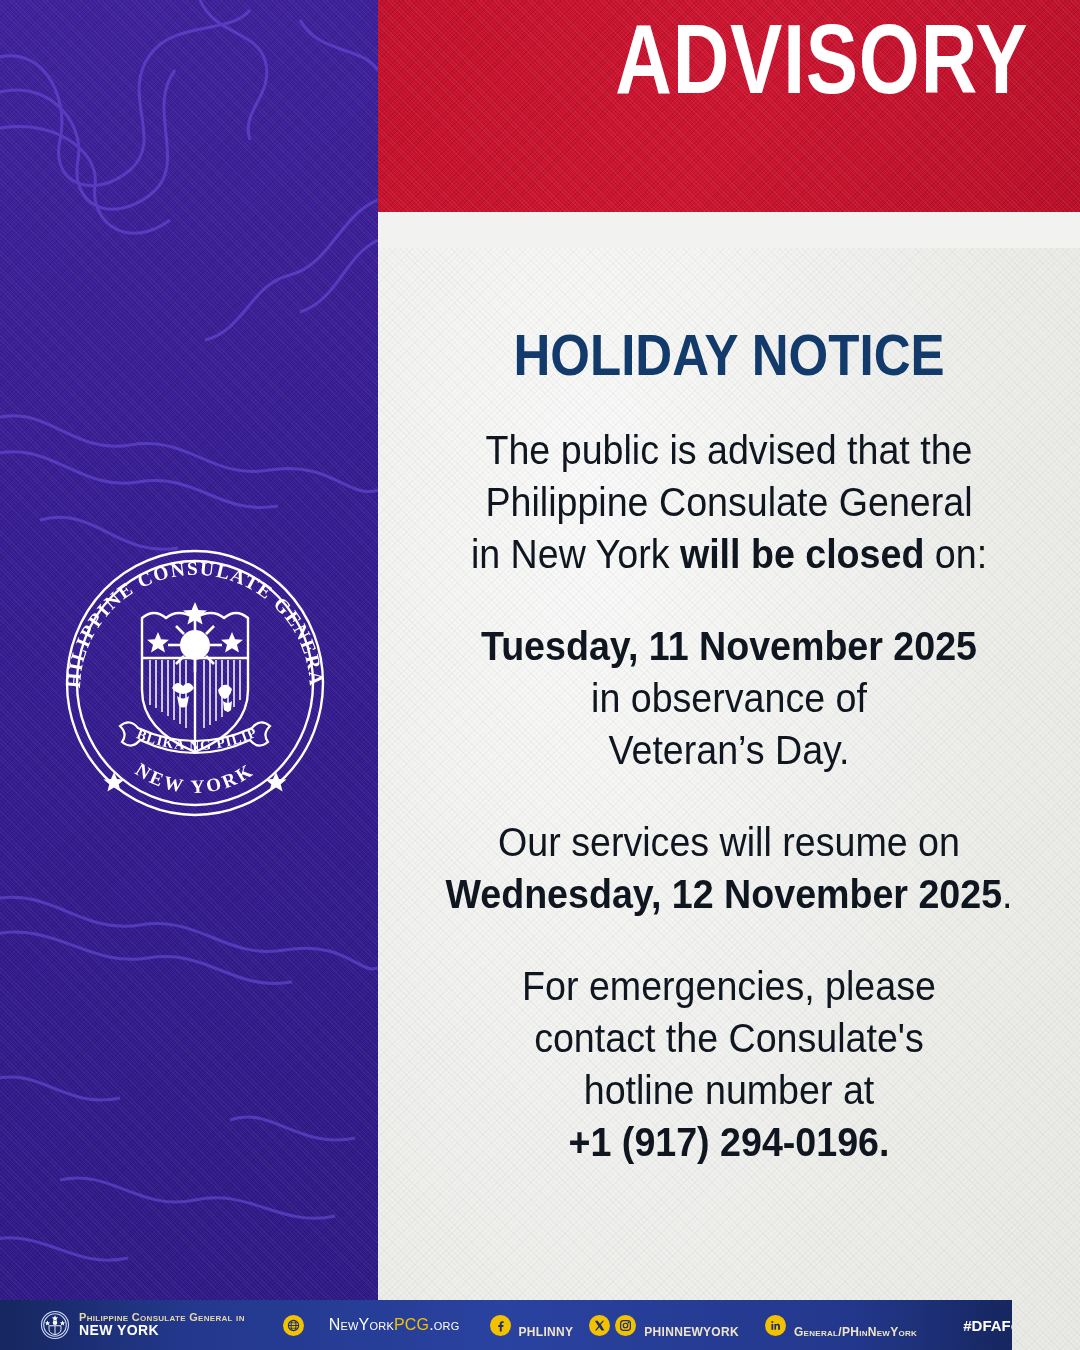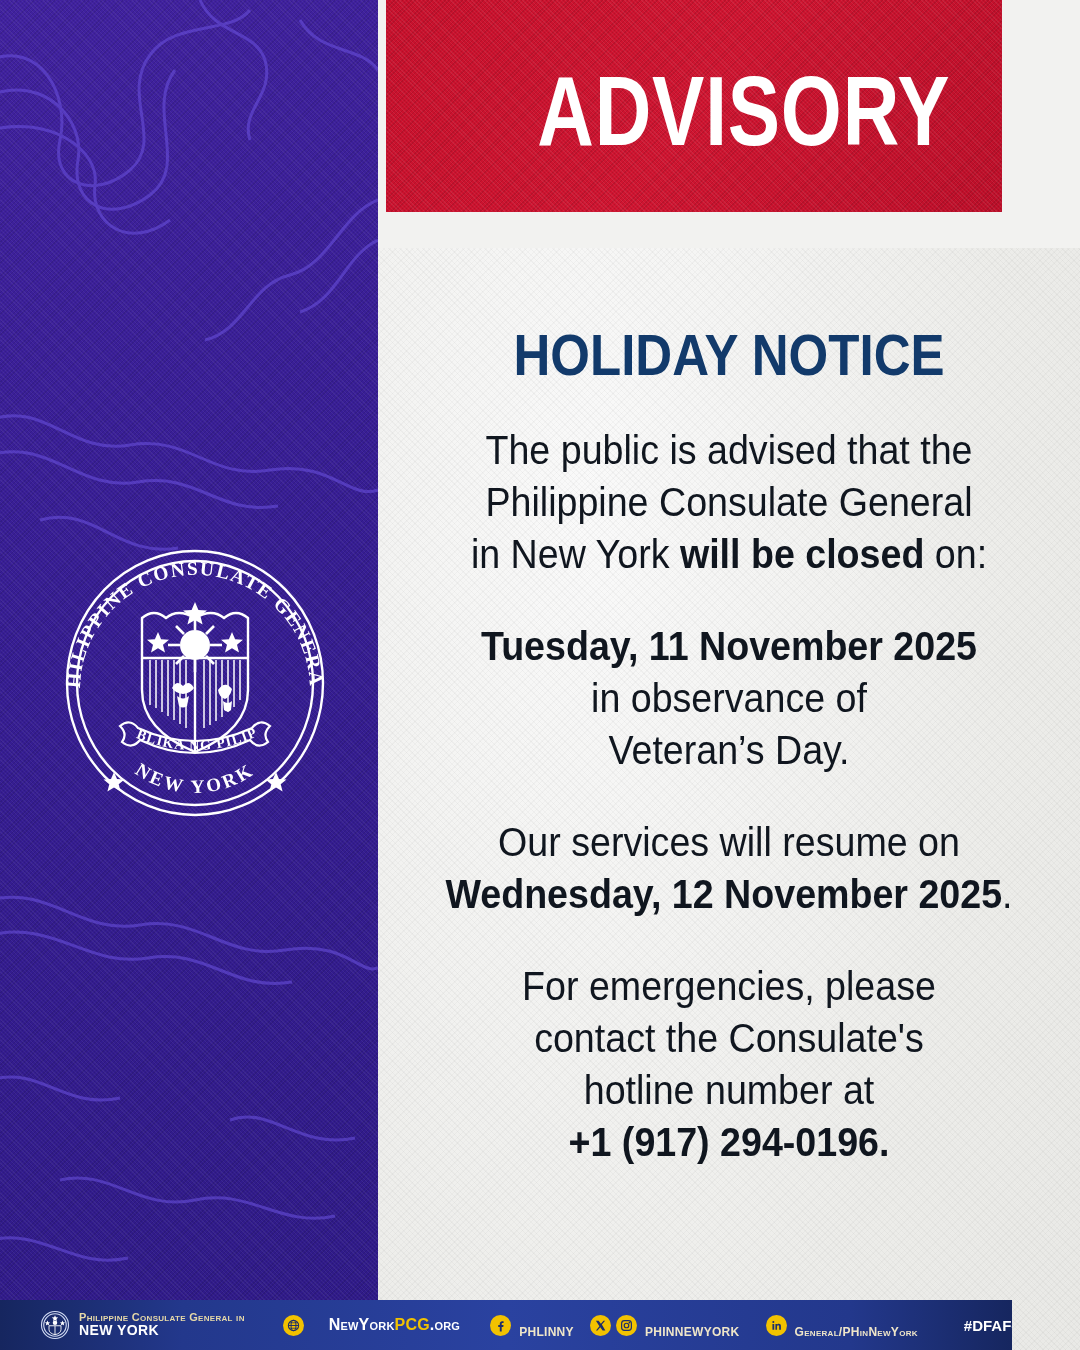--- a/index.html
+++ b/index.html
@@ -27,27 +27,27 @@
   .seal-wrap{
     position:absolute;left:50px;top:540px;width:290px;height:285px;
   }
   .seal-wrap svg{width:100%;height:100%;display:block;}
 
   
   .right-col{
     position:absolute;left:378px;top:0;width:702px;height:1350px;
   }
   .red-band{
-    position:absolute;left:8px;top:0;width:616px;height:212px;
+    position:absolute;left:0;top:0;width:702px;height:212px;
     background:#c8102e;
     background-image:
       repeating-linear-gradient(45deg, rgba(255,255,255,.07) 0 1px, rgba(0,0,0,0) 1px 3px),
       repeating-linear-gradient(-45deg, rgba(0,0,0,.10) 0 1px, rgba(0,0,0,0) 1px 3px),
       linear-gradient(120deg,#c7102c 0%,#cf1430 50%,#bd0e29 100%);
-    display:flex;align-items:center;justify-content:flex-end;
+    display:flex;justify-content:flex-end;
   }
   .advisory{
     color:#ffffff;
     font-size:98px;line-height:1;
     font-weight:bold;
     letter-spacing:1px;
     transform:scaleX(.80);
     transform-origin:right center;
     margin-right:52px;
     margin-top:10px;
@@ -108,21 +108,21 @@
     width:21px;height:21px;border-radius:50%;
     background:#f2c200;flex:none;
     display:flex;align-items:center;justify-content:center;
   }
   .dot svg{width:13px;height:13px;display:block;}
   .f-txt{
     color:#efe6c9;font-size:12px;font-weight:bold;letter-spacing:.3px;
     font-variant:small-caps;margin-left:8px;white-space:nowrap;margin-top:14px;
   }
   .f-site{
-    color:#ffffff;font-size:16px;font-weight:bold;letter-spacing:.2px;
+    color:#ffffff;font-size:16px;font-weight:normal;letter-spacing:.2px;
     font-variant:small-caps;margin-left:9px;white-space:nowrap;padding-left:16px;
   }
   .f-site .gold{color:#f2c200;}
   .f-hash{
     color:#ffffff;font-size:15px;font-weight:bold;white-space:nowrap;
   }
   .sp-a{width:38px;flex:none;}
   .sp-b{width:30px;flex:none;}
   .sp-c{width:16px;flex:none;}
   .sp-d{width:26px;flex:none;}

